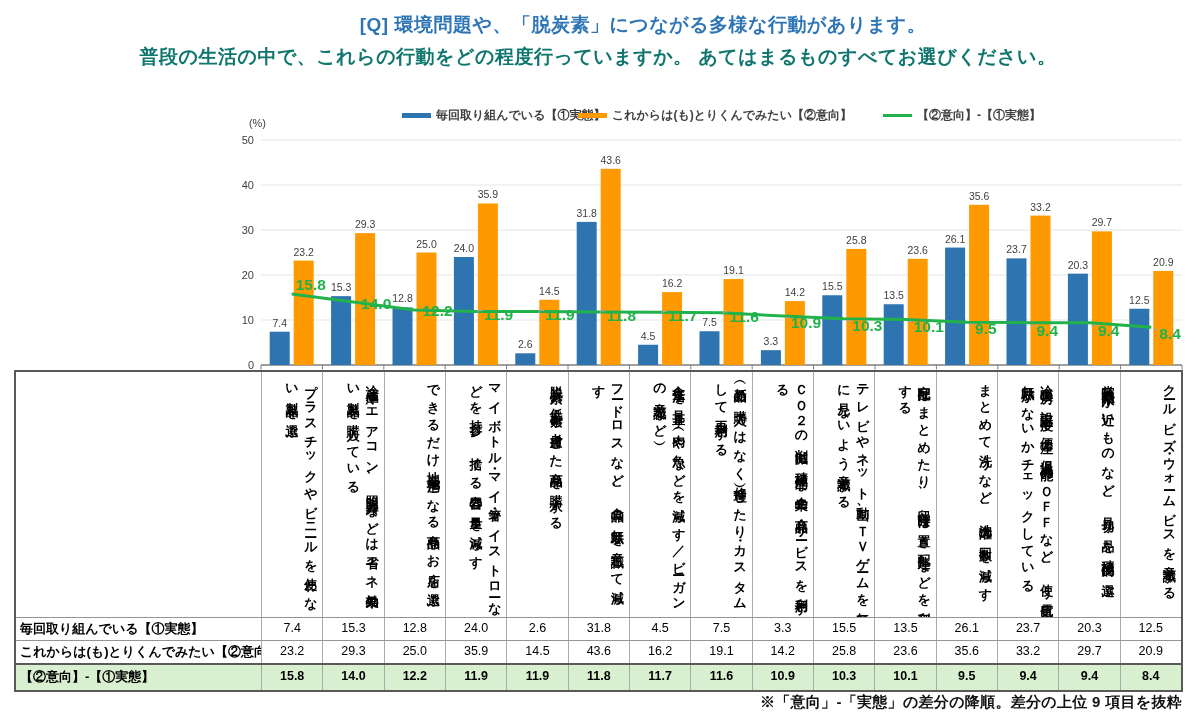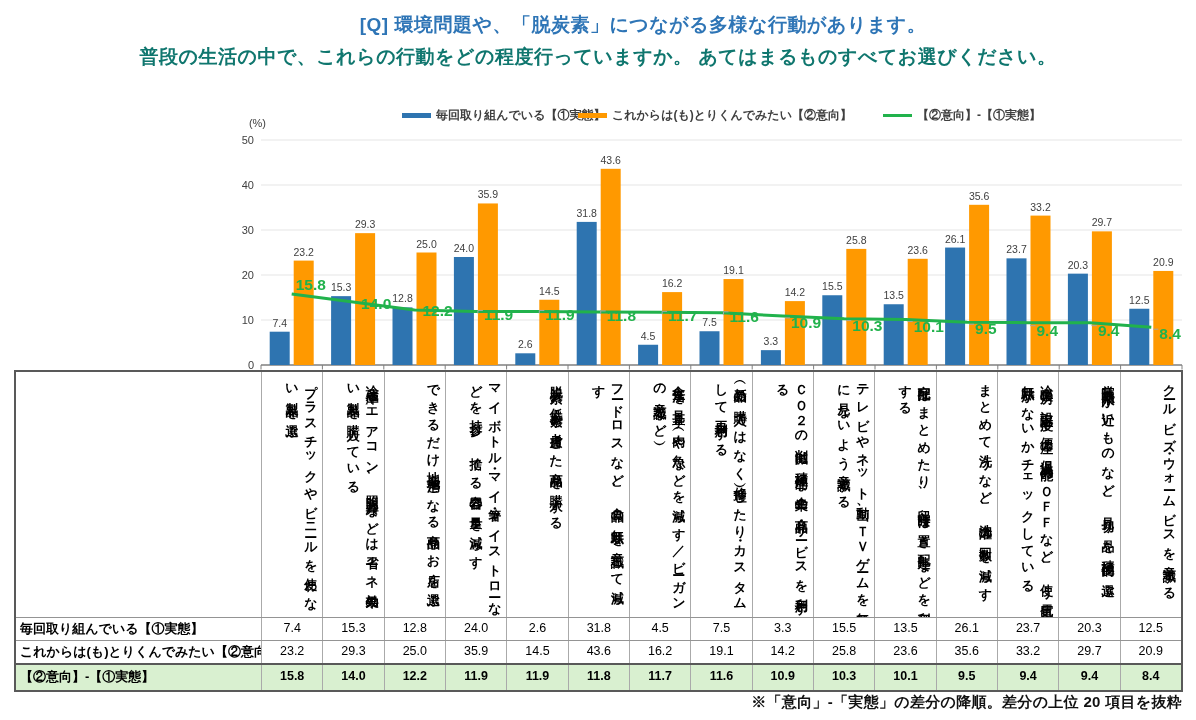--- a/index.html
+++ b/index.html
@@ -242,14 +242,14 @@
         <div class="cell val">10.9</div>
         <div class="cell val">10.3</div>
         <div class="cell val">10.1</div>
         <div class="cell val">9.5</div>
         <div class="cell val">9.4</div>
         <div class="cell val">9.4</div>
         <div class="cell val">8.4</div>
       </div>
     </div>
 
-  <div class="footnote">※「意向」-「実態」の差分の降順。差分の上位 20 項目を抜粋</div>
+  <div class="footnote">※「意向」-「実態」の差分の降順。差分の上位 9 項目を抜粋</div>
 </div>
 
 </body></html>

